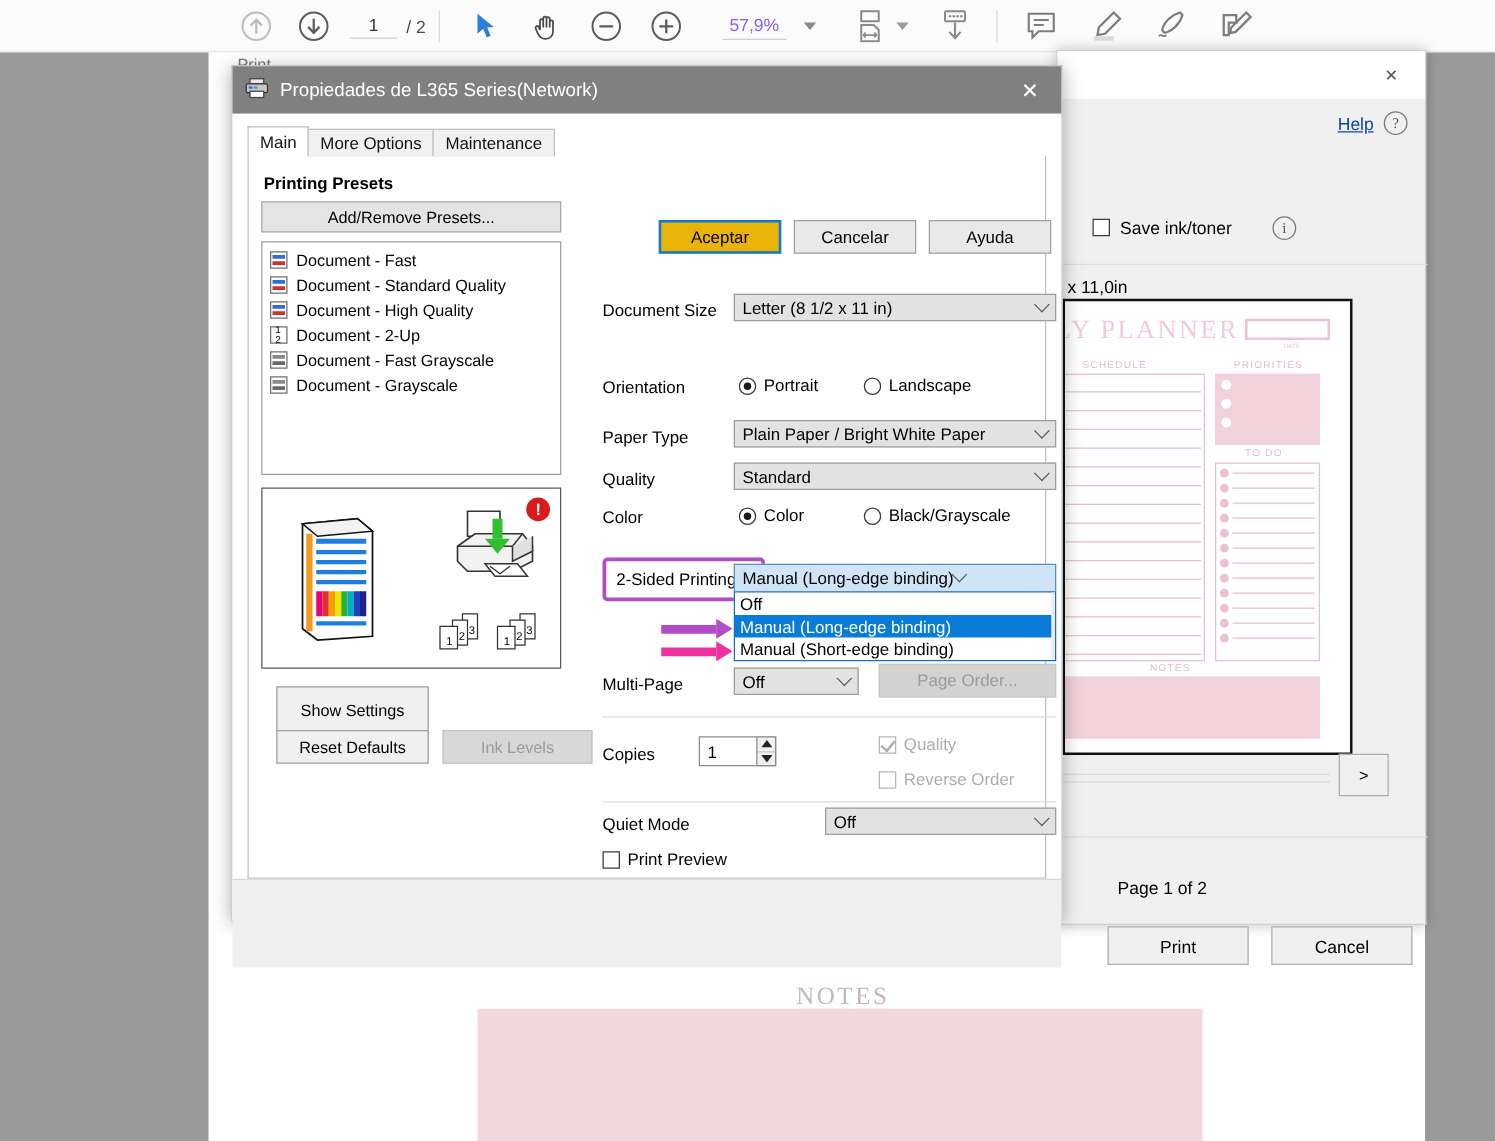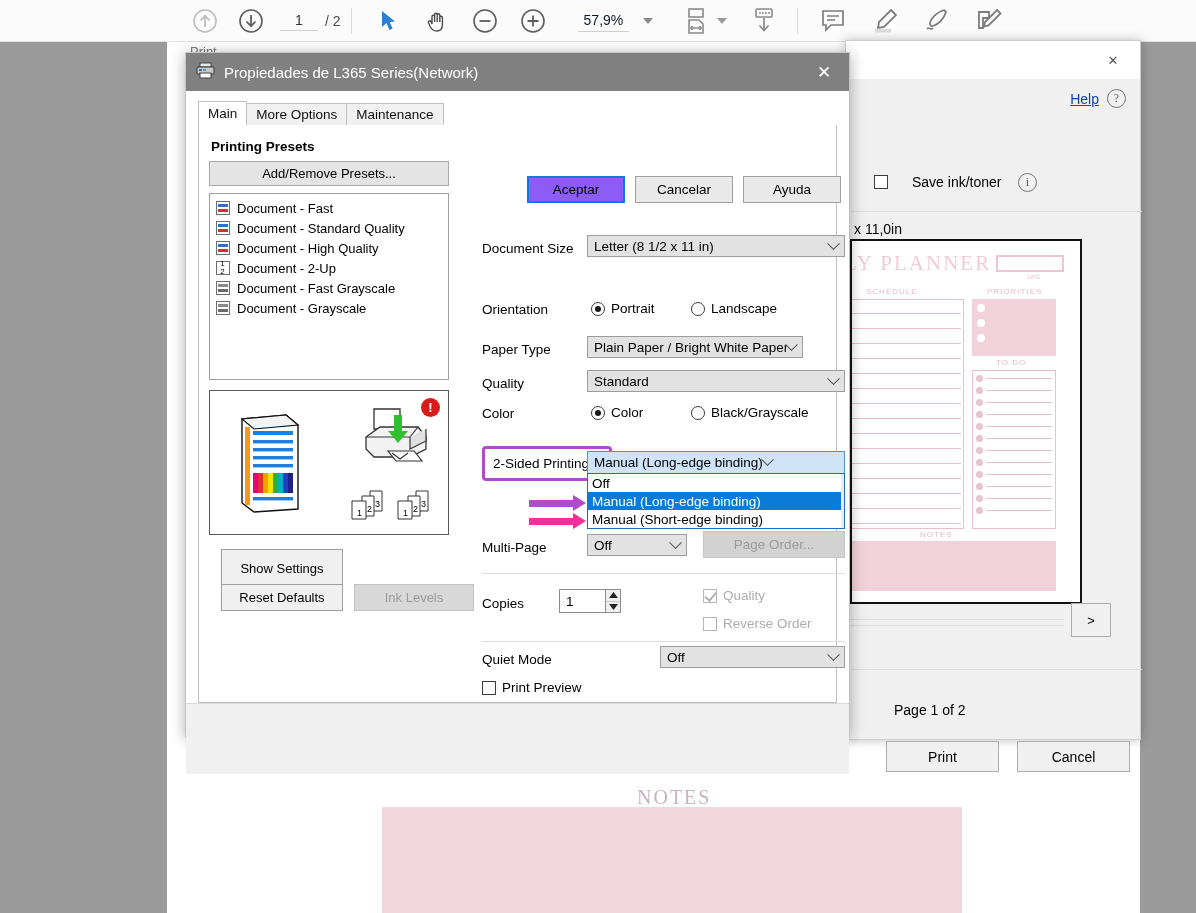--- a/index.html
+++ b/index.html
@@ -18,21 +18,21 @@
   }
   .tb-icon { width: 30px; height: 30px; display: flex; align-items: center;
     justify-content: center; color: #6b6b6b; }
   .tb-sep { width: 1px; height: 26px; background: #dcdcdc; margin: 0 10px; }
   .pagebox { display: flex; align-items: center; gap: 7px; color: #4a4a4a;
     font-size: 14px; margin-left: 14px; }
   .pageinput { width: 38px; text-align: center; border: none;
     border-bottom: 1px solid #cfcfcf; background: transparent;
     font-family: "Liberation Sans", sans-serif; font-size: 14px; color: #333; padding: 2px 0; }
   .pagetotal { color: #4a4a4a; font-size: 14px; }
-  .zoomval { color: #0f172a; font-size: 14px; border-bottom: 1px solid #cfcfcf;
+  .zoomval { color: #8b5cf6; font-size: 14px; border-bottom: 1px solid #cfcfcf;
     padding: 2px 6px 3px 6px; min-width: 50px; text-align: right; }
   .caret-sm { width: 0; height: 0; border-left: 5px solid transparent;
     border-right: 5px solid transparent; border-top: 6px solid #8a8a8a; }
 
   #gray-backdrop { position: absolute; left: 0; top: 42px; width: 167px;
     height: 871px; background: #9a9a9a; }
   #gray-backdrop-r { position: absolute; left: 1140px; top: 42px; width: 56px;
     height: 871px; background: #9a9a9a; }
 
   
@@ -54,21 +54,21 @@
   #pw-titlebar { height: 38px; background: #ffffff; position: relative; }
   #pw-close { position: absolute; right: 8px; top: 6px; width: 38px; height: 26px;
     display: flex; align-items: center; justify-content: center; color: #555; }
   #pw-row-help { position: absolute; right: 14px; top: 48px; display: flex;
     align-items: center; gap: 8px; }
   #pw-help-link { color: #0b44b0; text-decoration: underline; font-size: 14px; }
   .circ-icon { width: 19px; height: 19px; border-radius: 50%; border: 1.5px solid #767676;
     display: flex; align-items: center; justify-content: center;
     font-size: 12px; color: #555; font-family: "Liberation Serif", serif; }
   #pw-saveink { position: absolute; left: 28px; top: 133px; display: flex;
-    align-items: center; gap: 24px; font-size: 14px; }
+    align-items: center; gap: 8px; font-size: 14px; }
   #pw-saveink-info { position: absolute; left: 172px; top: 132px; }
   #pw-sep1 { position: absolute; left: 0; top: 170px; width: 296px; height: 1px;
     background: #dedede; }
   #pw-dim { position: absolute; left: 8px; top: 180px; font-size: 14px; }
   #pw-units { position: absolute; left: 8px; top: 211px; font-size: 14px; }
 
   #pw-preview { position: absolute; left: 4px; top: 198px; width: 232px; height: 365px;
     background: #fff; border: 2px solid #111; overflow: hidden; }
   .pv-title { position: absolute; left: -8px; top: 10px; font-size: 21px;
     color: #f0cdd6; letter-spacing: 2px; font-family: "Liberation Serif", serif; }
@@ -196,21 +196,21 @@
   .printer-illus { position: absolute; left: 148px; top: 16px; width: 75px; height: 70px; }
   .stack-illus { position: absolute; width: 42px; height: 32px; }
   .alert-badge { position: absolute; right: 8px; top: 7px; width: 19px; height: 19px;
     border-radius: 50%; background: #d81b1b; color: #fff; font-weight: bold;
     font-size: 13px; display: flex; align-items: center; justify-content: center; }
 
   
   #prop-footer { position: absolute; left: 0; top: 612px; width: 663px; height: 71px;
     background: #f0f0f0; border-top: 1px solid #dadada; }
   #btn-aceptar { position: absolute; left: 341px; top: 85px; width: 98px; height: 27px;
-    background: #8b5cf6; border: 2px solid #0a7bd6; font-size: 13.5px;
+    background: #eab308; border: 2px solid #0a7bd6; font-size: 13.5px;
     display: flex; align-items: center; justify-content: center; }
   #btn-cancelar { position: absolute; left: 449px; top: 85px; width: 98px; height: 27px;
     background: #e9e9e9; border: 1px solid #a0a0a0; font-size: 13.5px;
     display: flex; align-items: center; justify-content: center; }
   #btn-ayuda { position: absolute; left: 557px; top: 85px; width: 98px; height: 27px;
     background: #e9e9e9; border: 1px solid #a0a0a0; font-size: 13.5px;
     display: flex; align-items: center; justify-content: center; }
 
   #print-label-behind { position: absolute; left: 190px; top: 44px; font-size: 13px;
     color: #7a7a7a; }
@@ -551,21 +551,21 @@
       <div class="radio-row" style="left:392px;top:176px">
         <span class="radio on"></span>
         <span>Portrait</span>
       </div>
       <div class="radio-row" style="left:492px;top:176px">
         <span class="radio"></span>
         <span>Landscape</span>
       </div>
 
       <div class="frm-label" style="left:283px;top:217px">Paper Type</div>
-      <div class="combo" style="left:388px;top:211px;width:216px">
+      <div class="combo" style="left:388px;top:211px;width:258px">
         <span class="cv">Plain Paper / Bright White Paper</span>
         <span class="chev"></span>
       </div>
 
       <div class="frm-label" style="left:283px;top:251px">Quality</div>
       <div class="combo" style="left:388px;top:245px;width:258px">
         <span class="cv">Standard</span>
         <span class="chev"></span>
       </div>
 

